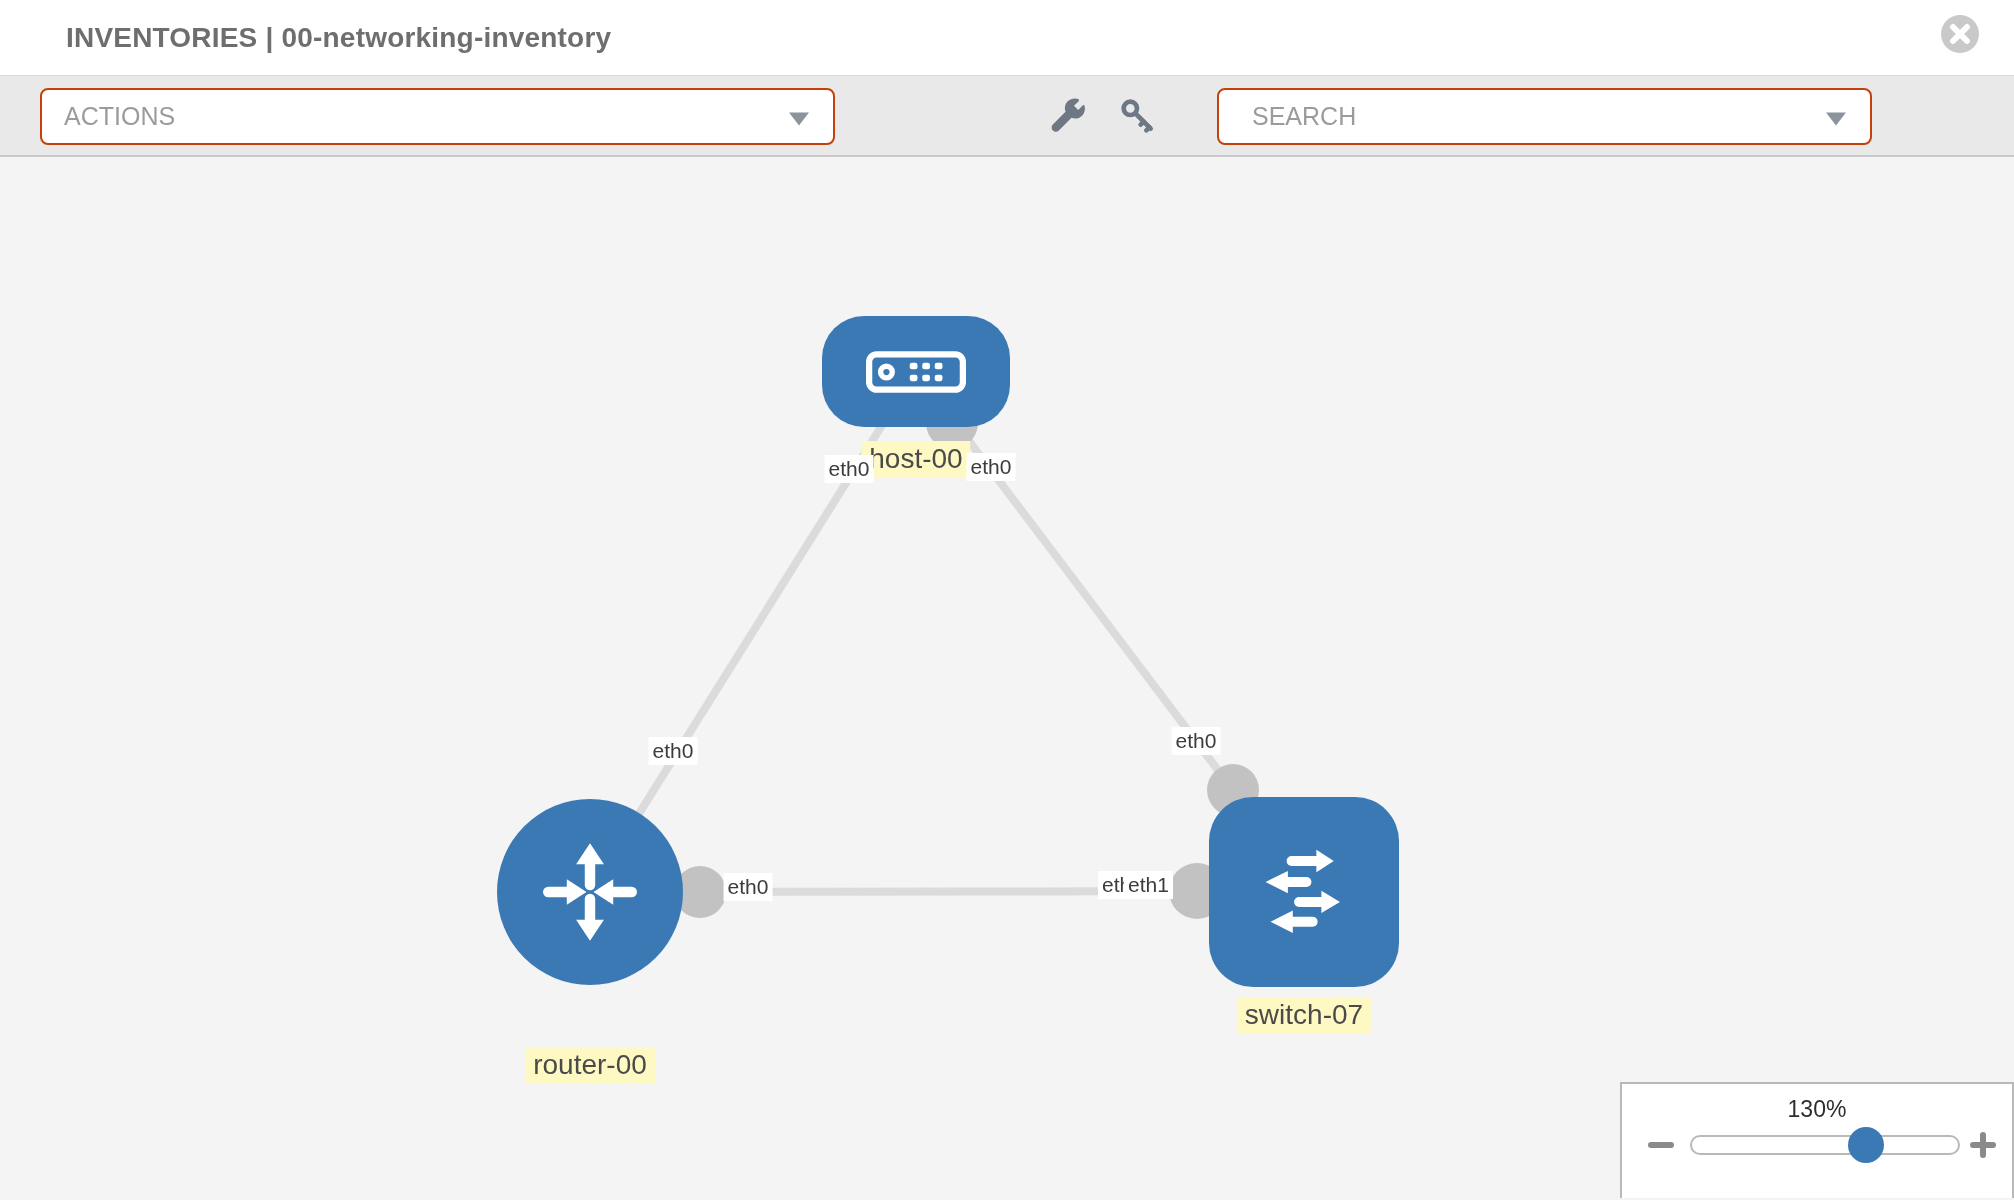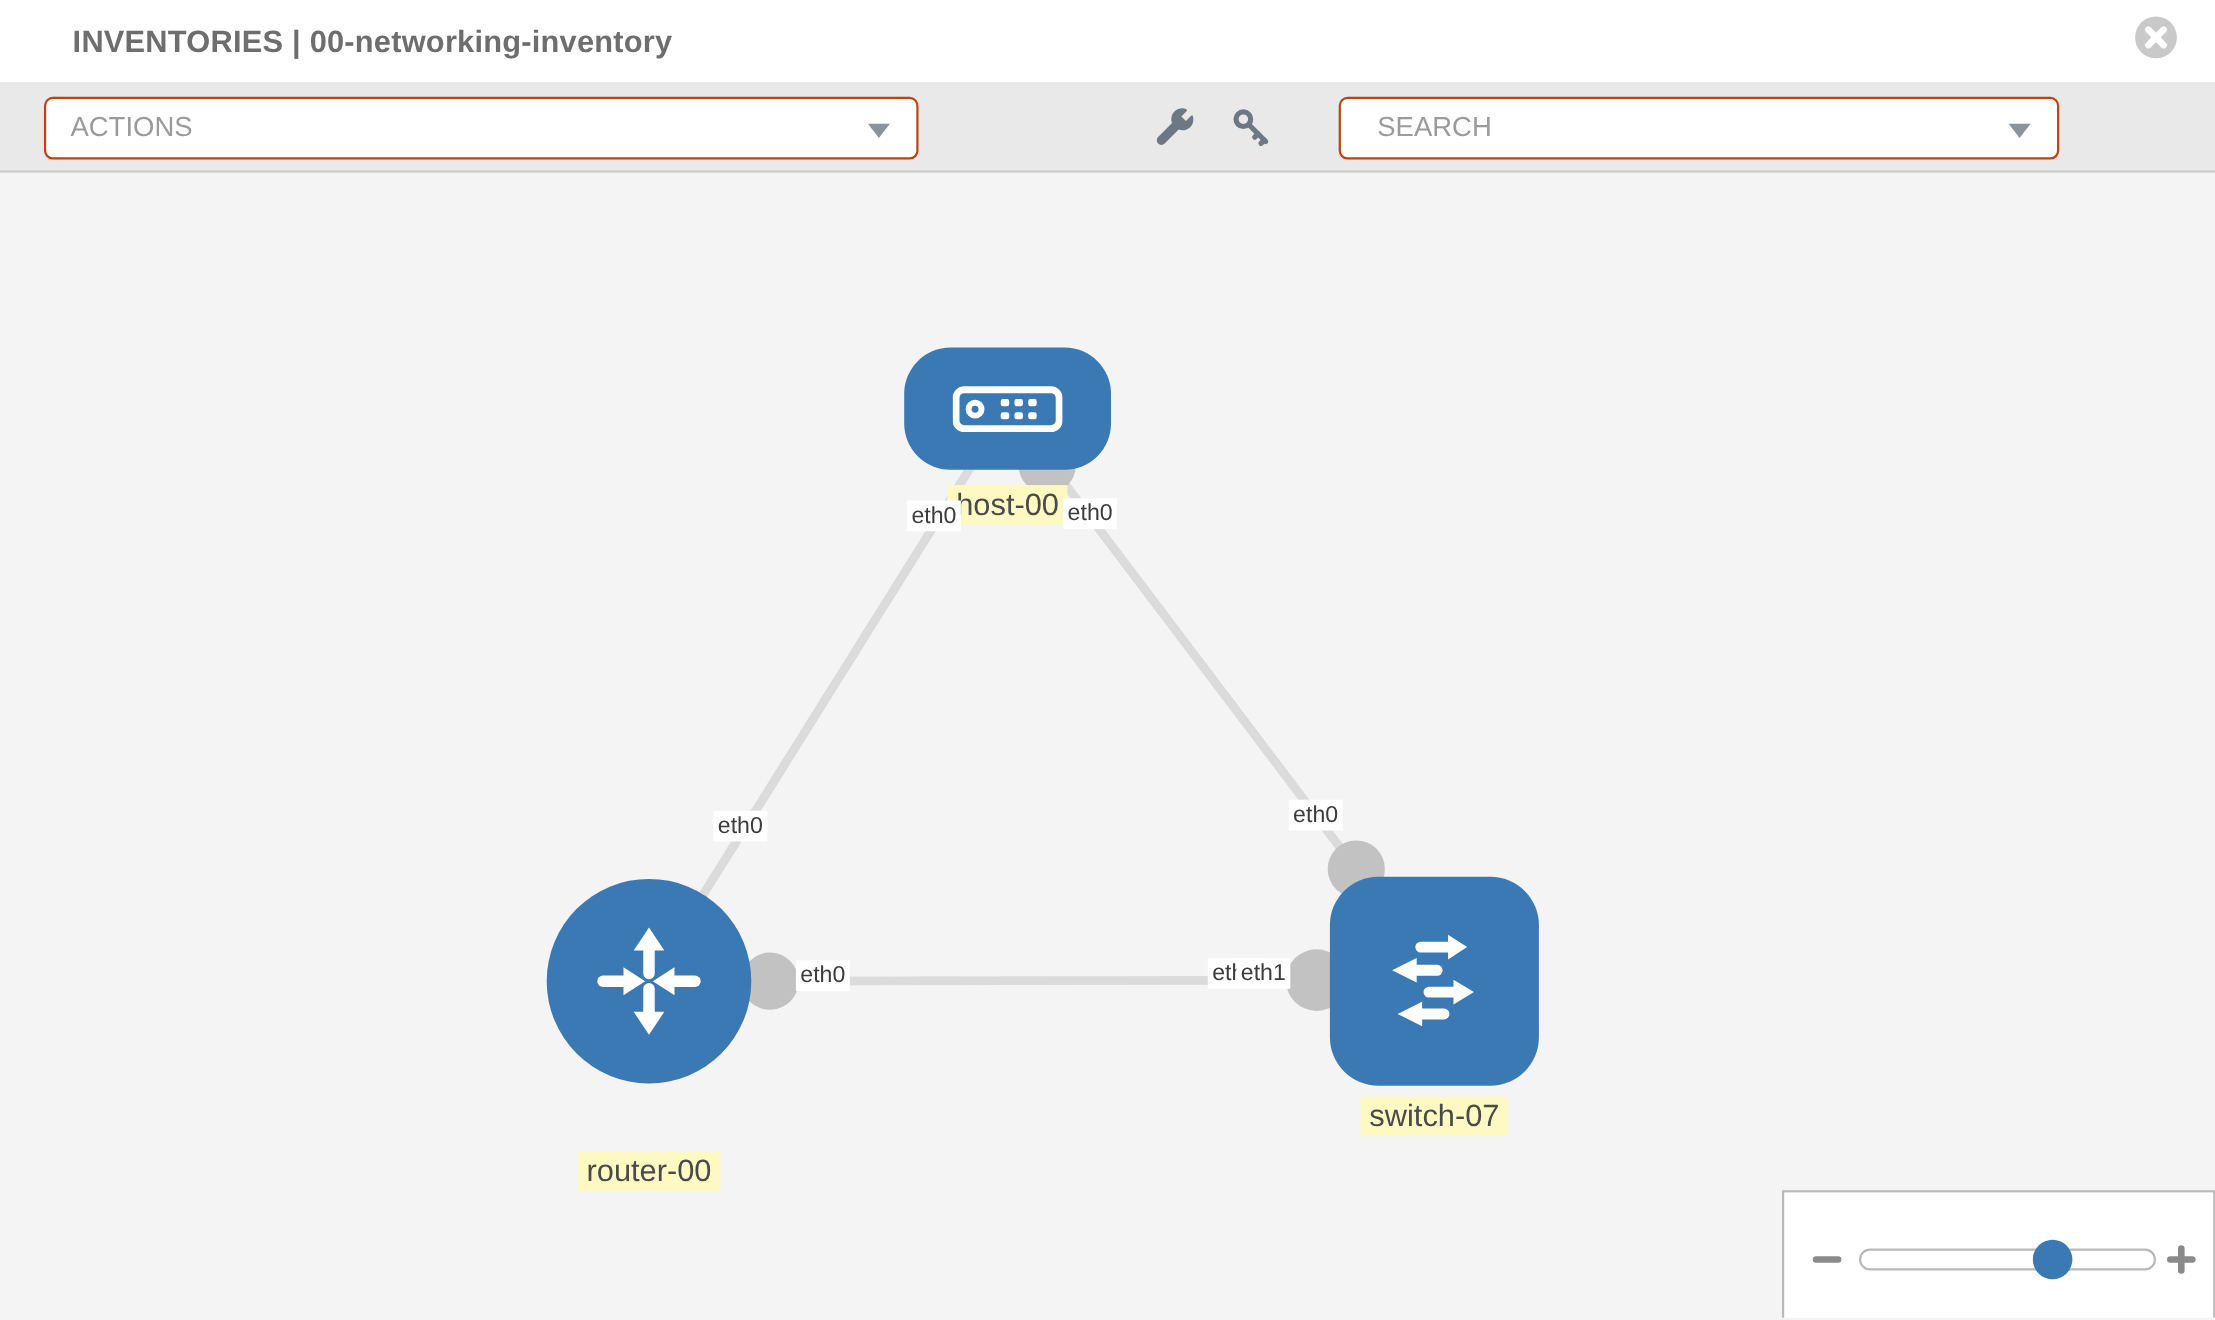--- a/index.html
+++ b/index.html
@@ -174,20 +174,21 @@
     <div class="iface-label" style="left:991px;  top:310px;">eth0</div>
     <div class="iface-label" style="left:1196px; top:584px;">eth0</div>
     <div class="iface-label" style="left:748px;  top:730px;">eth0</div>
 
     <div class="iface-overlap">
       <span class="iface-under">eth0</span>
       <span class="iface-over">eth1</span>
     </div>
 
     <div class="zoom-panel">
+      <div class="zoom-level">130%</div>
       <div class="zoom-minus"></div>
       <div class="zoom-track"></div>
       <div class="zoom-thumb"></div>
       <div class="zoom-plus"></div>
     </div>
 
   </div>
 </div>
 
 </body></html>

